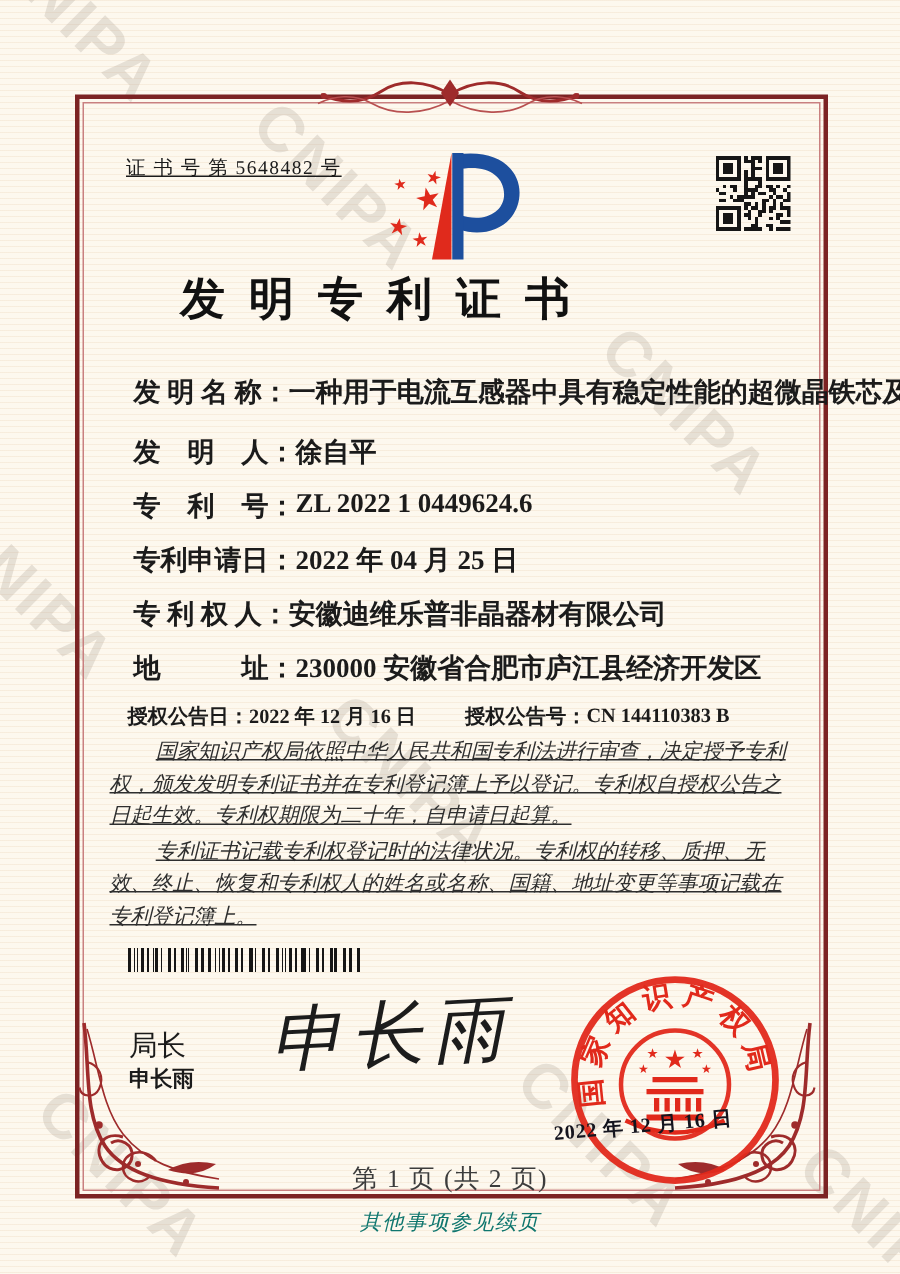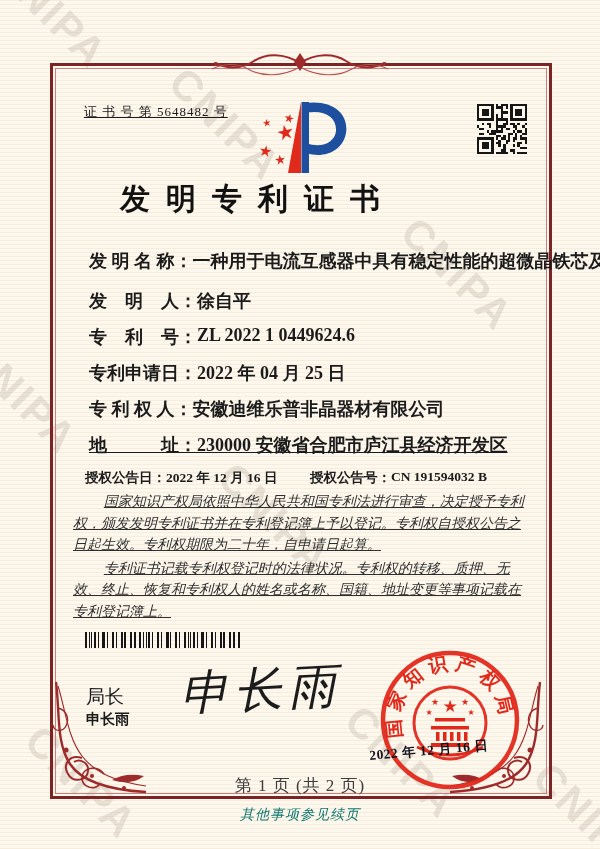--- a/index.html
+++ b/index.html
@@ -290,30 +290,30 @@
     <span class="val">ZL 2022 1 0449624.6</span>
 </div>
 <div class="abs row" style="top:361px;">
   <span class="lbl">专利申请日：</span>
     <span class="val">2022 年 04 月 25 日</span>
 </div>
 <div class="abs row" style="top:397px;">
   <span class="lbl">专 利 权 人：</span>
     <span class="val">安徽迪维乐普非晶器材有限公司</span>
 </div>
-<div class="abs row" style="top:433px;text-decoration:underline;">
+<div class="abs row" style="top:433px;">
   <span class="lbl">地　　　址：</span>
     <span class="val">230000 安徽省合肥市庐江县经济开发区</span>
 </div>
 
 <div class="grant-pair" style="left:85px;top:469px;">
   <span>授权公告日：</span><span>2022 年 12 月 16 日</span>
 </div>
 <div class="grant-pair" style="left:310px;top:469px;">
-  <span>授权公告号：</span><span>CN 191594032 B</span>
+  <span>授权公告号：</span><span>CN 144110383 B</span>
 </div>
 
 <div class="abs legal">
   <p>国家知识产权局依照中华人民共和国专利法进行审查，决定授予专利权，颁发发明专利证书并在专利登记簿上予以登记。专利权自授权公告之日起生效。专利权期限为二十年，自申请日起算。</p>
   <p>专利证书记载专利权登记时的法律状况。专利权的转移、质押、无效、终止、恢复和专利权人的姓名或名称、国籍、地址变更等事项记载在专利登记簿上。</p>
 </div>
 
 <div class="abs barcode"></div>
 
 <div class="abs director-title">局长</div>

